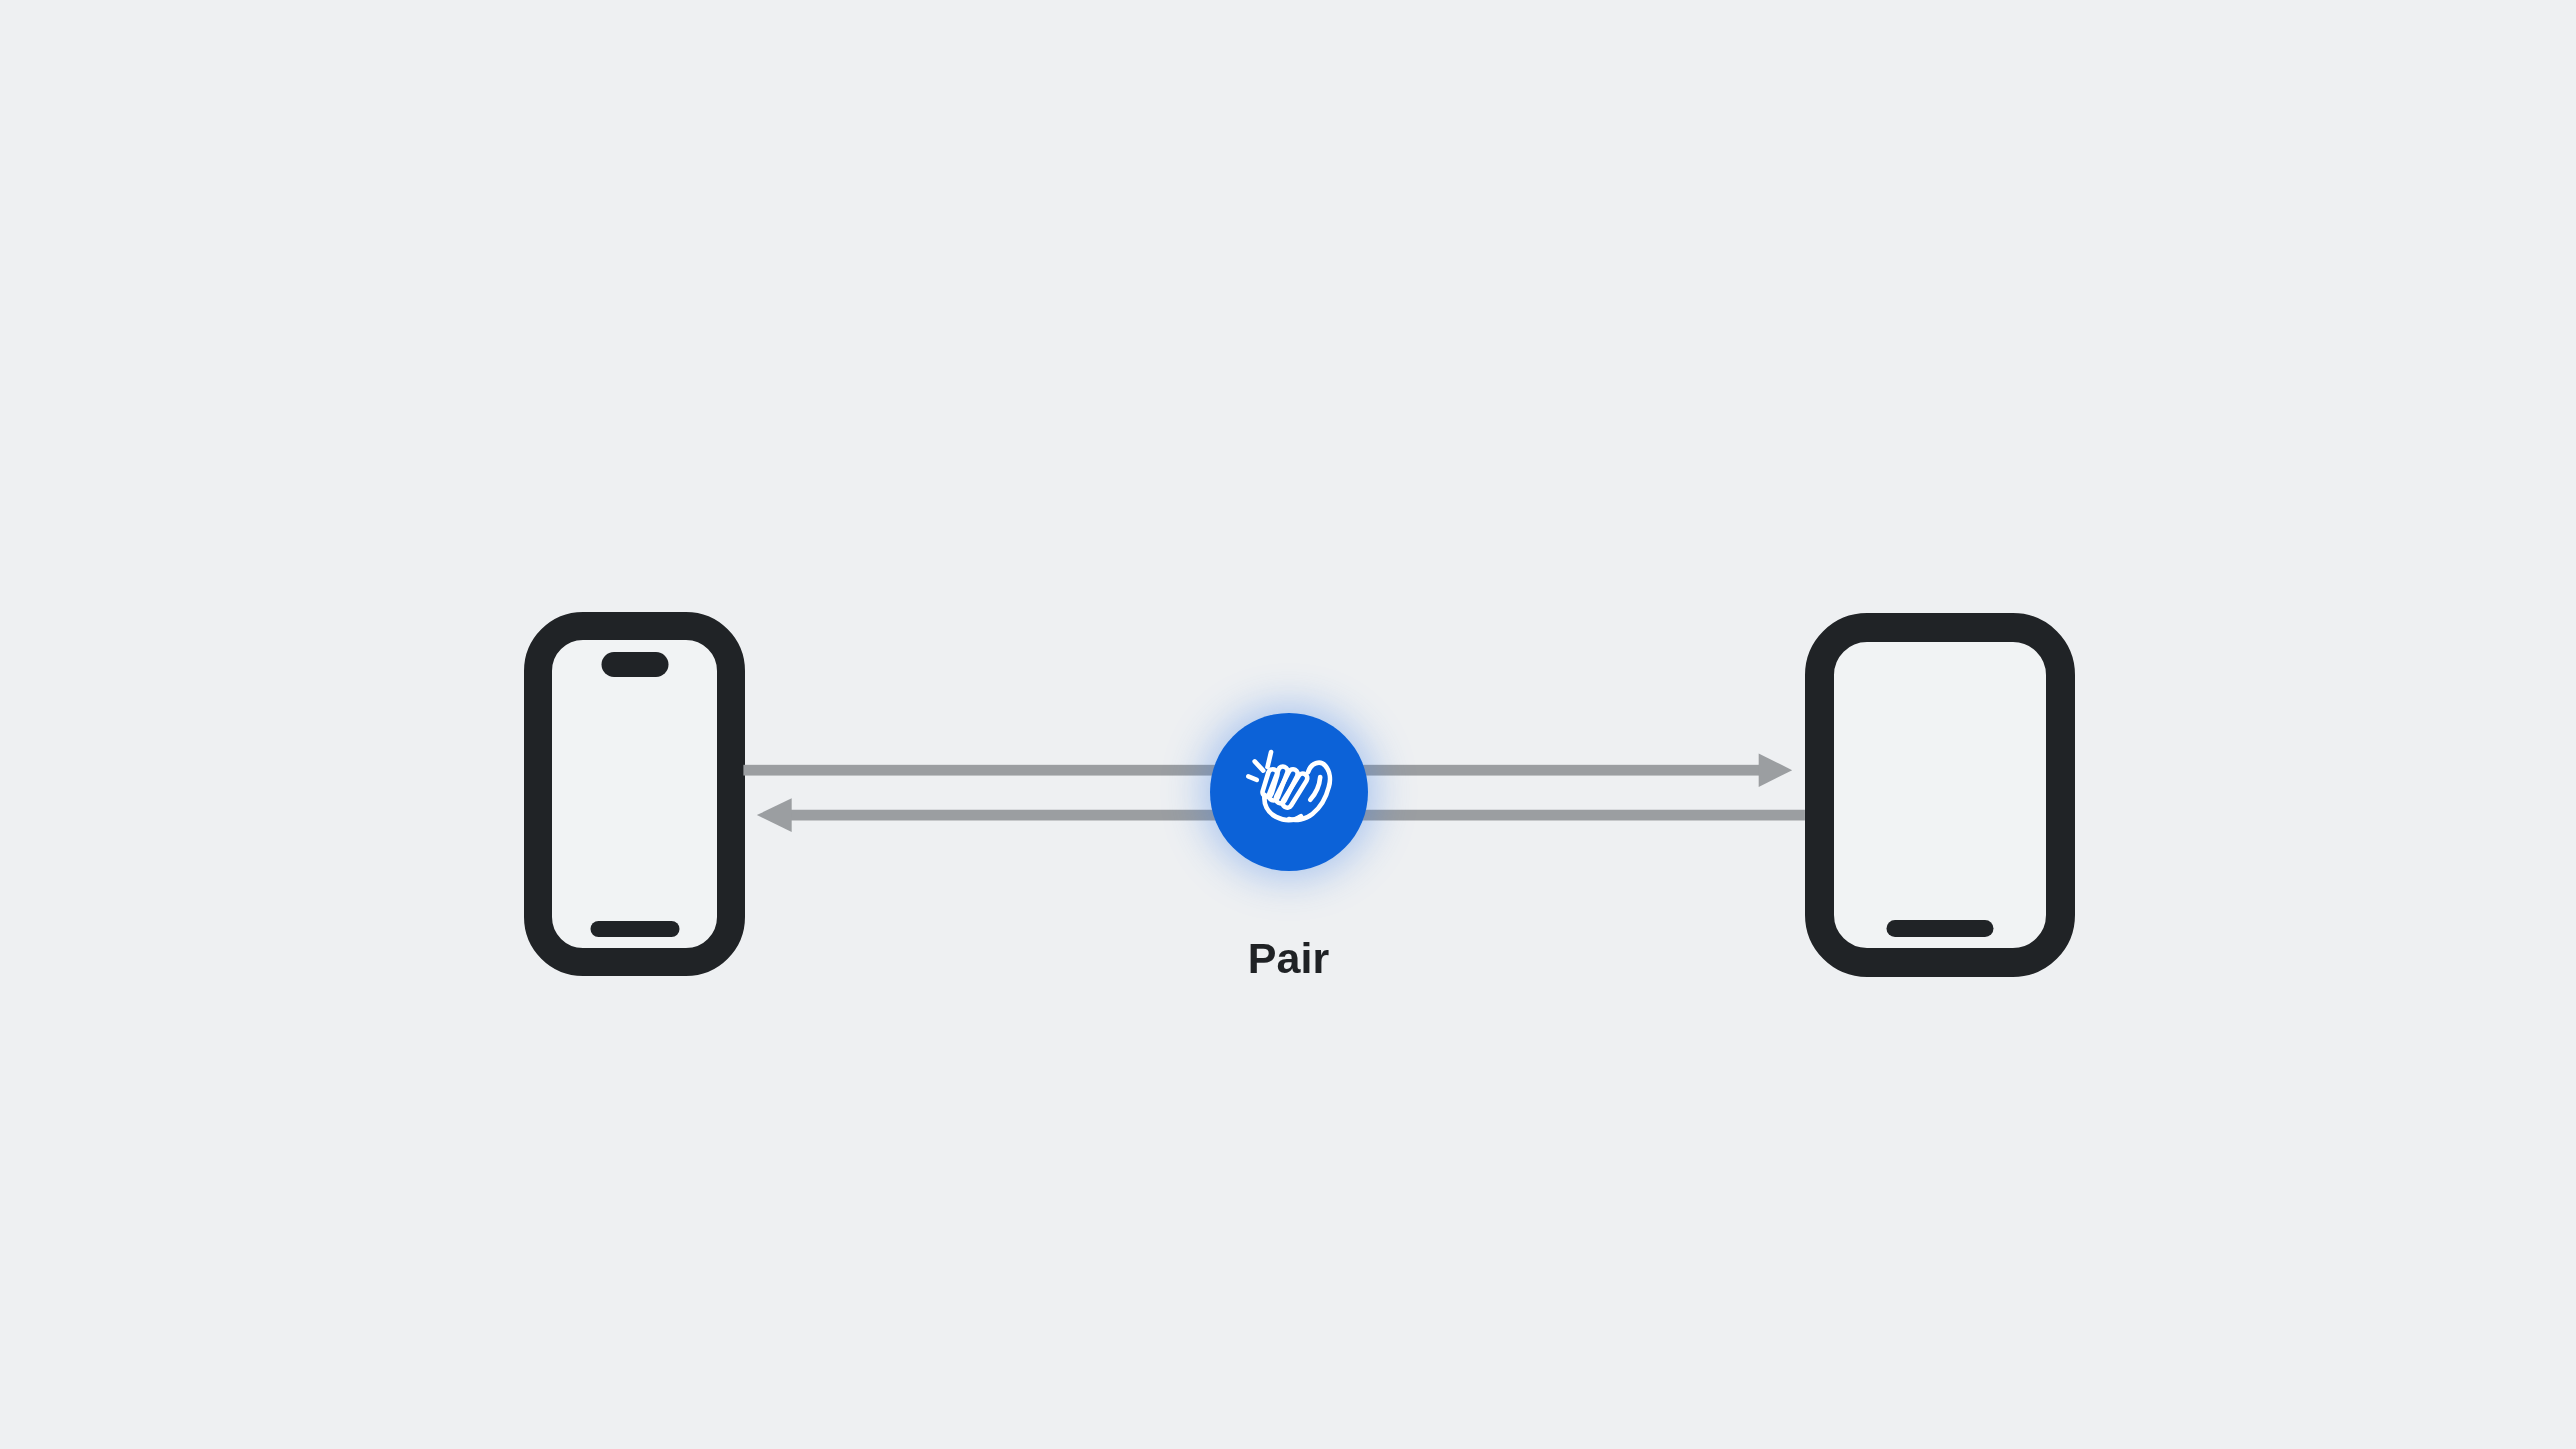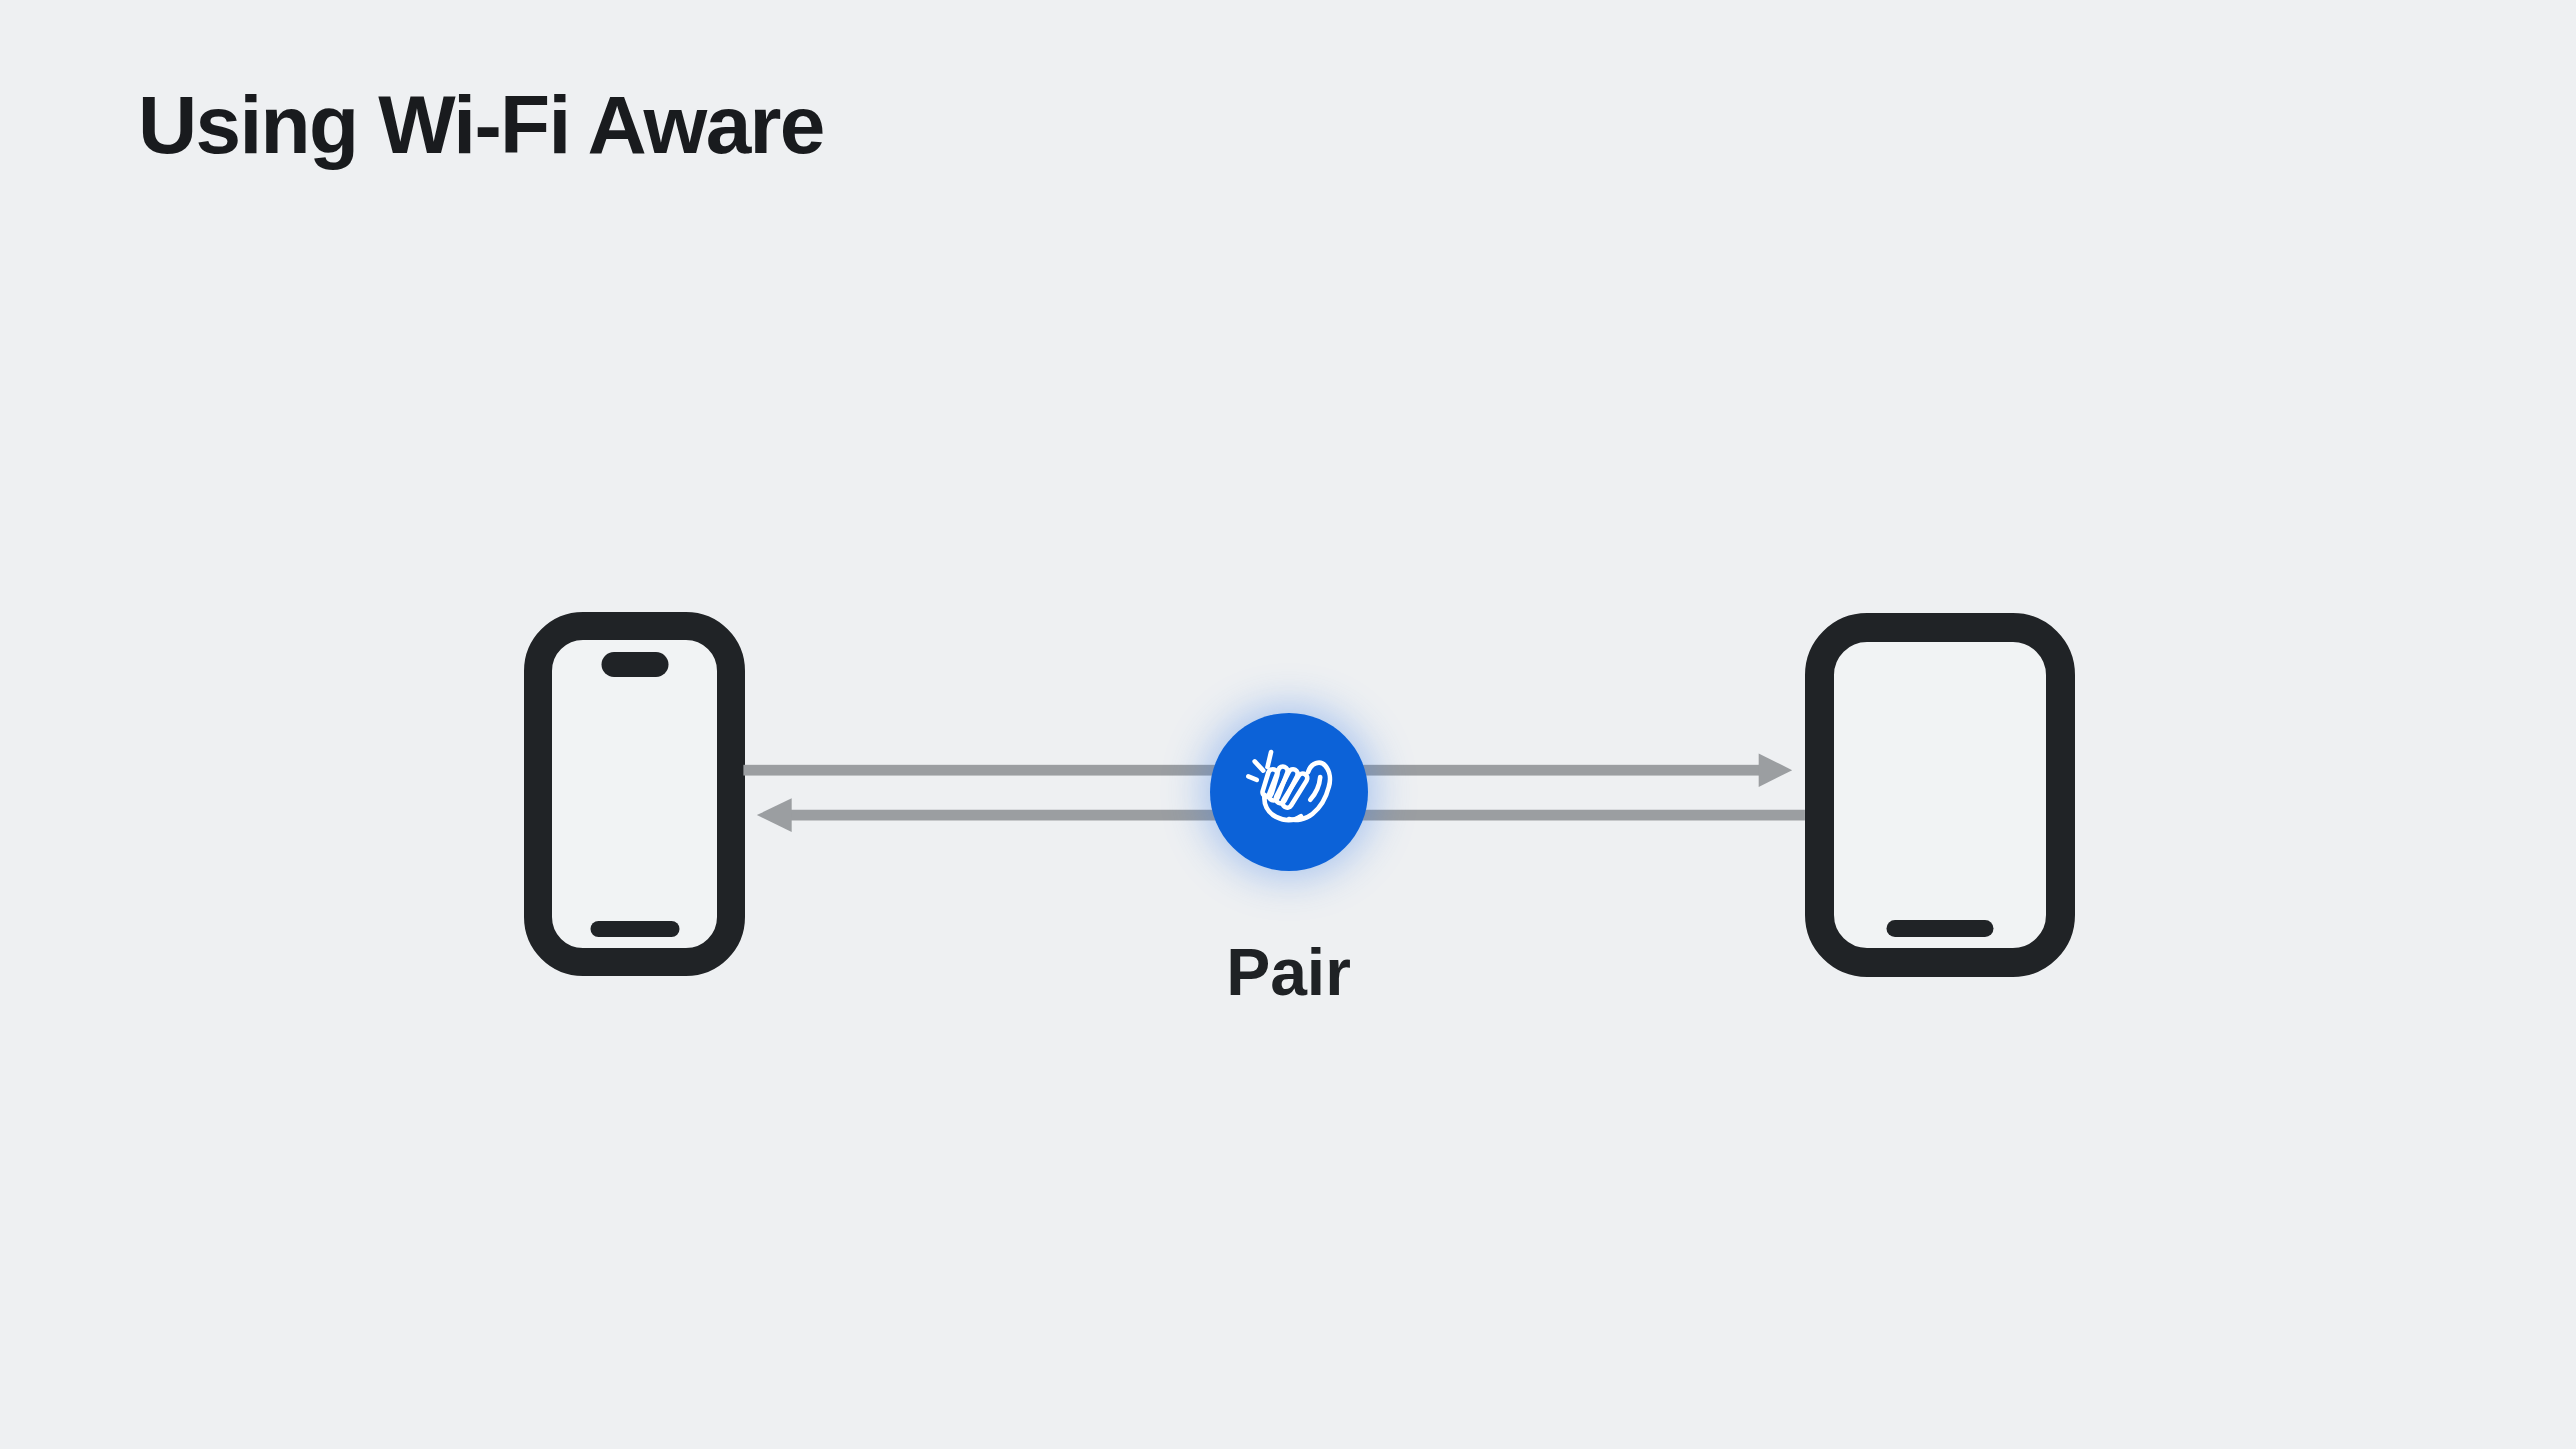--- a/index.html
+++ b/index.html
@@ -33,29 +33,28 @@
   .tablet .homebar{width:107px;height:17.4px;}
   .arrows{position:absolute;left:738px;top:738px;z-index:1;}
   .pair-circle{
     position:absolute;left:1210px;top:713px;width:158px;height:158px;
     border-radius:50%;background:#0c62d8;z-index:2;
     box-shadow:0 0 40px 6.7px rgba(50,120,235,0.38);
   }
   .clap-svg{position:absolute;left:29px;top:17px;}
   .pair-label{
     position:absolute;left:1188px;top:934px;width:201px;z-index:2;
-    text-align:center;font-size:66px;font-weight:600;color:#1f2225;
+    text-align:center;font-size:43px;font-weight:600;color:#1f2225;
   }
 </style>
 </head>
 <body>
 
 <div class="stage">
 
-  <div class="title">Using Wi-Fi Aware</div>
 
   <div class="device phone">
     <div class="notch"></div>
     <div class="homebar"></div>
   </div>
 
   <svg class="arrows" width="1073" height="114" viewBox="0 0 1600 170">
     <g fill="#9b9ea1">
       <g>
         <rect x="8" y="40" width="1516" height="16"></rect>

